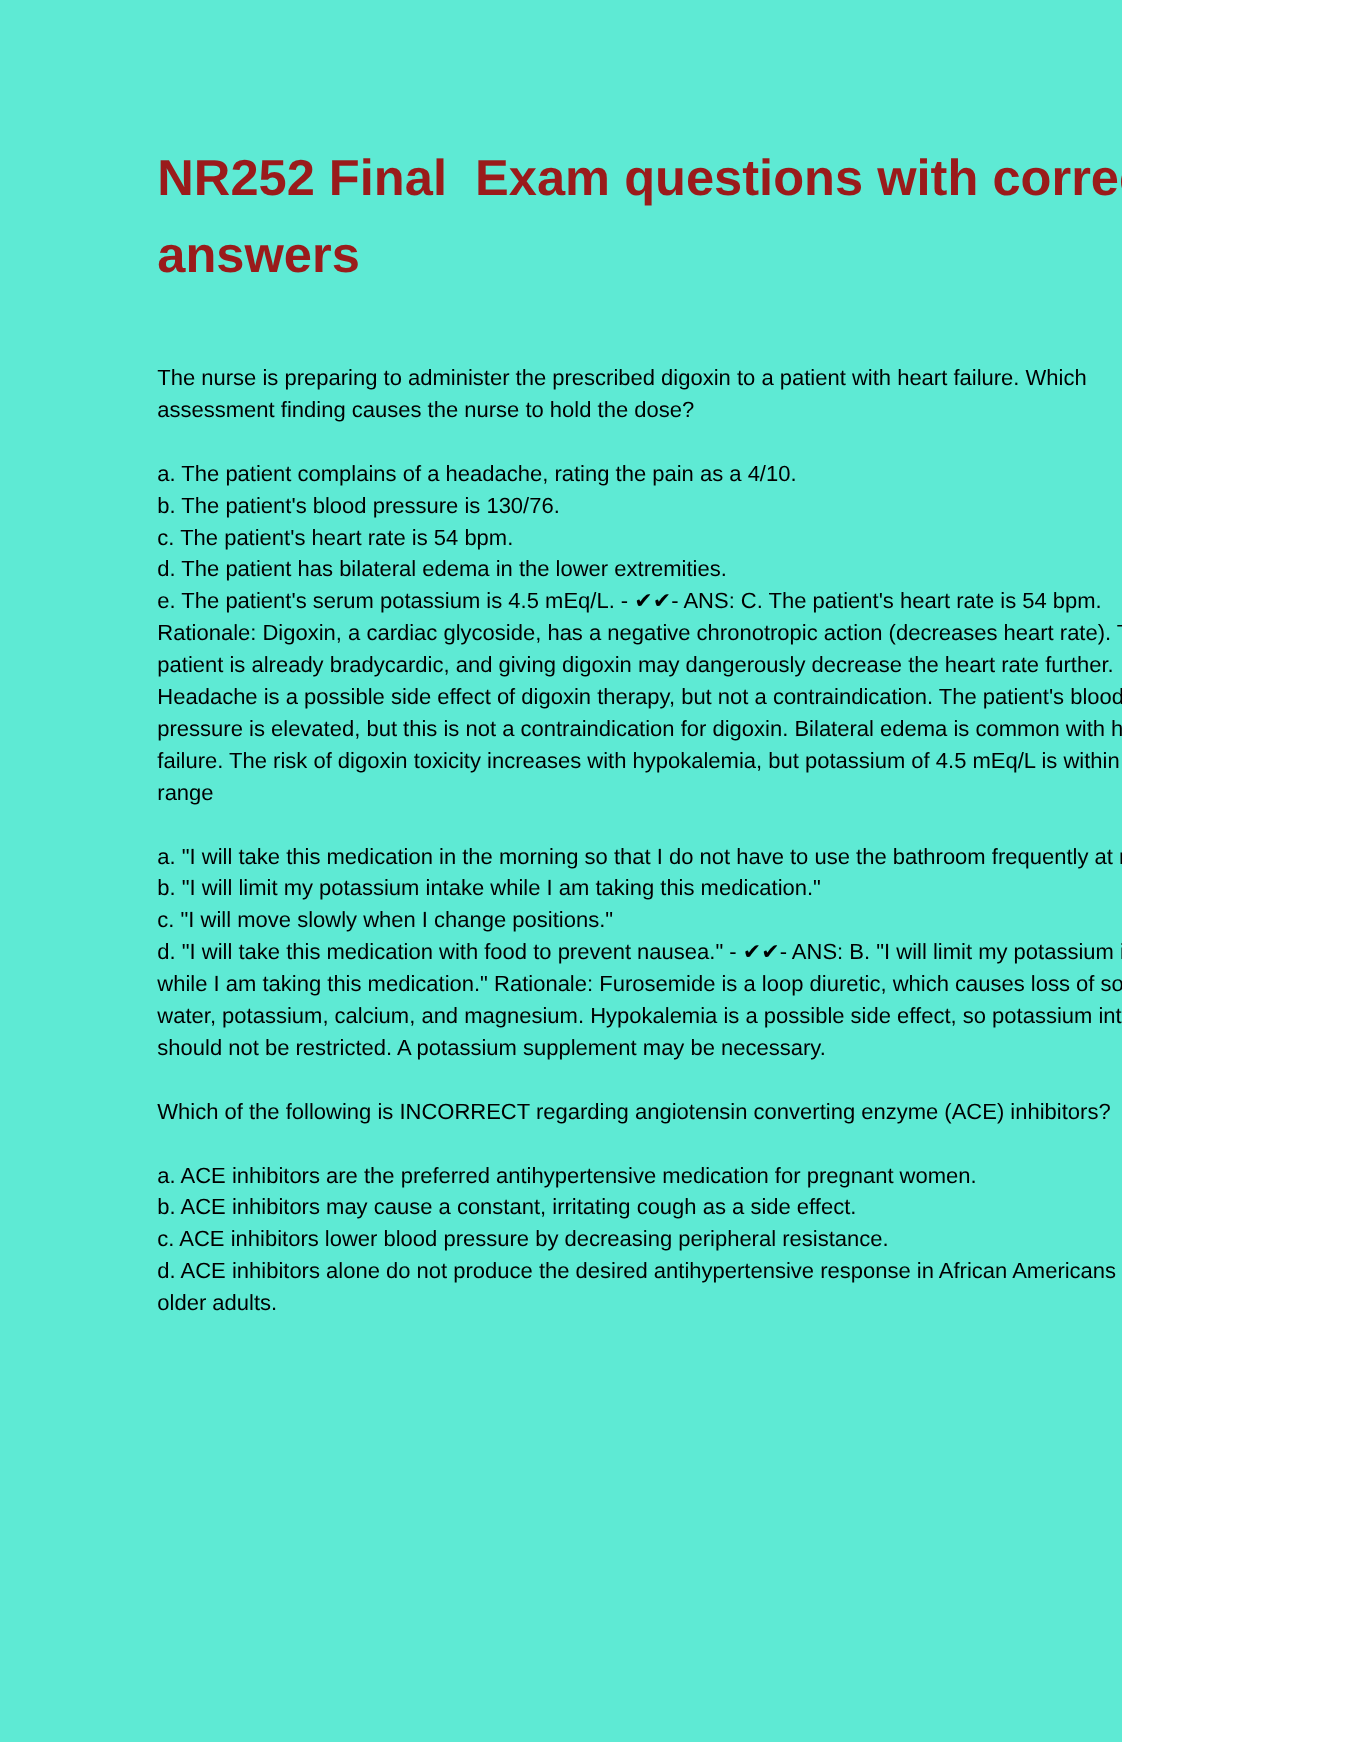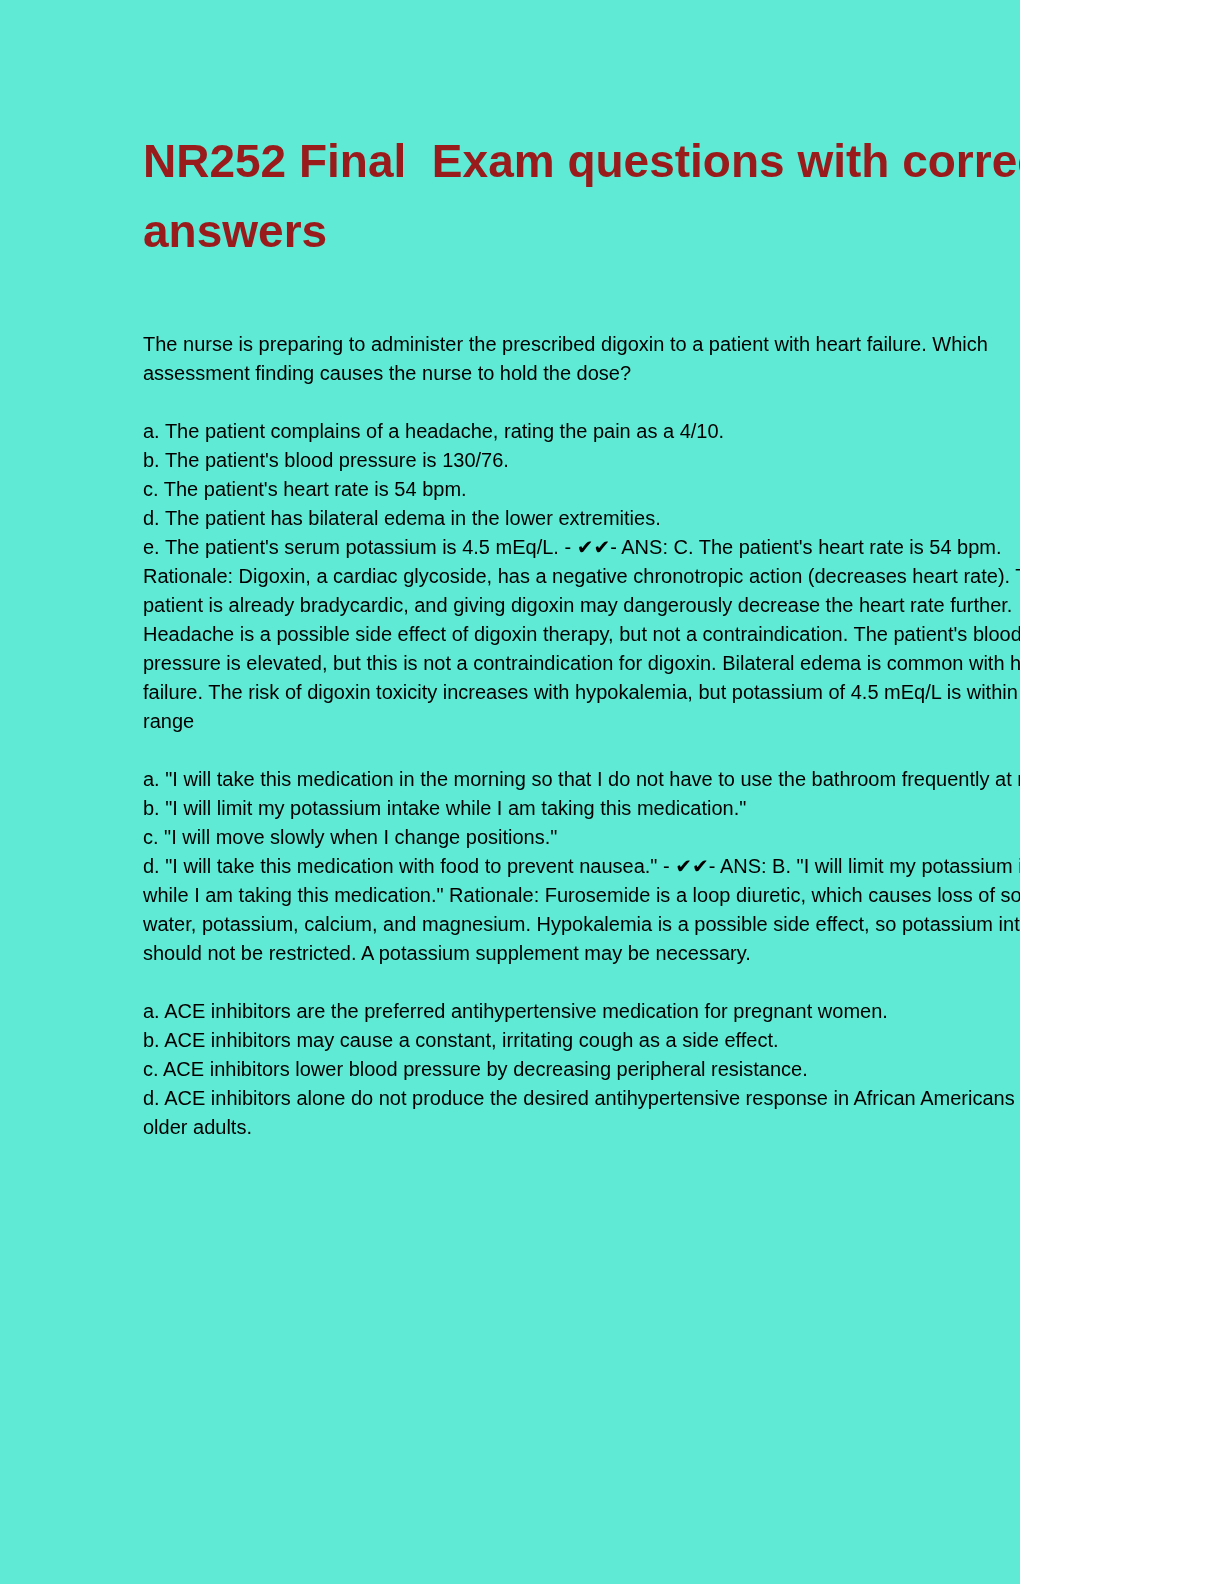--- a/index.html
+++ b/index.html
@@ -50,20 +50,21 @@
 c. The patient's heart rate is 54 bpm.
 d. The patient has bilateral edema in the lower extremities.
 e. The patient's serum potassium is 4.5 mEq/L. - ✔✔- ANS: C. The patient's heart rate is 54 bpm. Rationale: Digoxin, a cardiac glycoside, has a negative chronotropic action (decreases heart rate). The patient is already bradycardic, and giving digoxin may dangerously decrease the heart rate further. Headache is a possible side effect of digoxin therapy, but not a contraindication. The patient's blood pressure is elevated, but this is not a contraindication for digoxin. Bilateral edema is common with heart failure. The risk of digoxin toxicity increases with hypokalemia, but potassium of 4.5 mEq/L is within normal range</p>
 
 
     <p class="para">a. "I will take this medication in the morning so that I do not have to use the bathroom frequently at night."
 b. "I will limit my potassium intake while I am taking this medication."
 c. "I will move slowly when I change positions."
 d. "I will take this medication with food to prevent nausea." - ✔✔- ANS: B. "I will limit my potassium intake while I am taking this medication." Rationale: Furosemide is a loop diuretic, which causes loss of sodium, water, potassium, calcium, and magnesium. Hypokalemia is a possible side effect, so potassium intake should not be restricted. A potassium supplement may be necessary.</p>
 
+    <p class="para">Which of the following is INCORRECT regarding angiotensin converting enzyme (ACE) inhibitors?</p>
 
     <p class="para">a. ACE inhibitors are the preferred antihypertensive medication for pregnant women.
 b. ACE inhibitors may cause a constant, irritating cough as a side effect.
 c. ACE inhibitors lower blood pressure by decreasing peripheral resistance.
 d. ACE inhibitors alone do not produce the desired antihypertensive response in African Americans and older adults.</p>
 
   </div>
 </div>
 
 </body></html>

